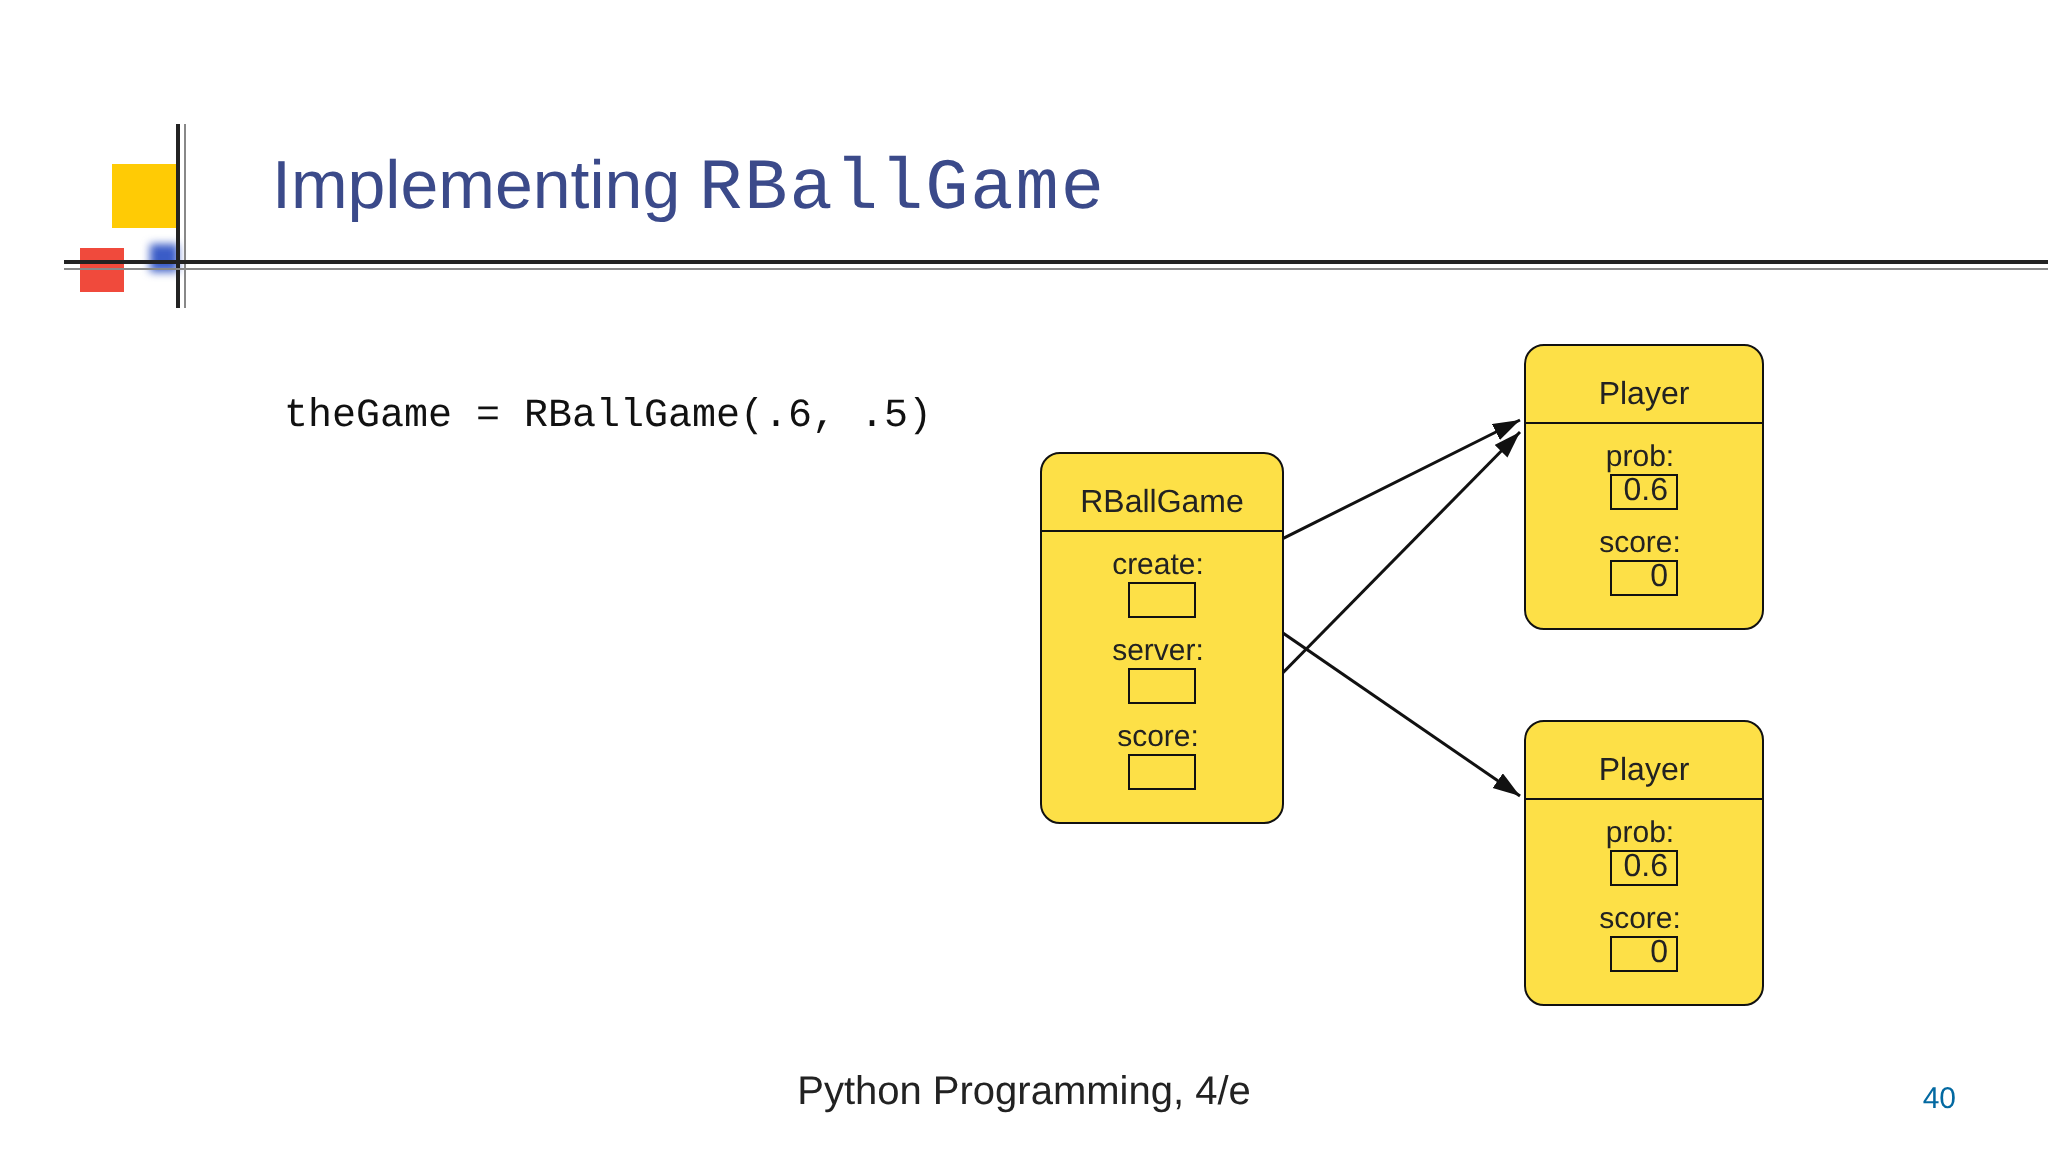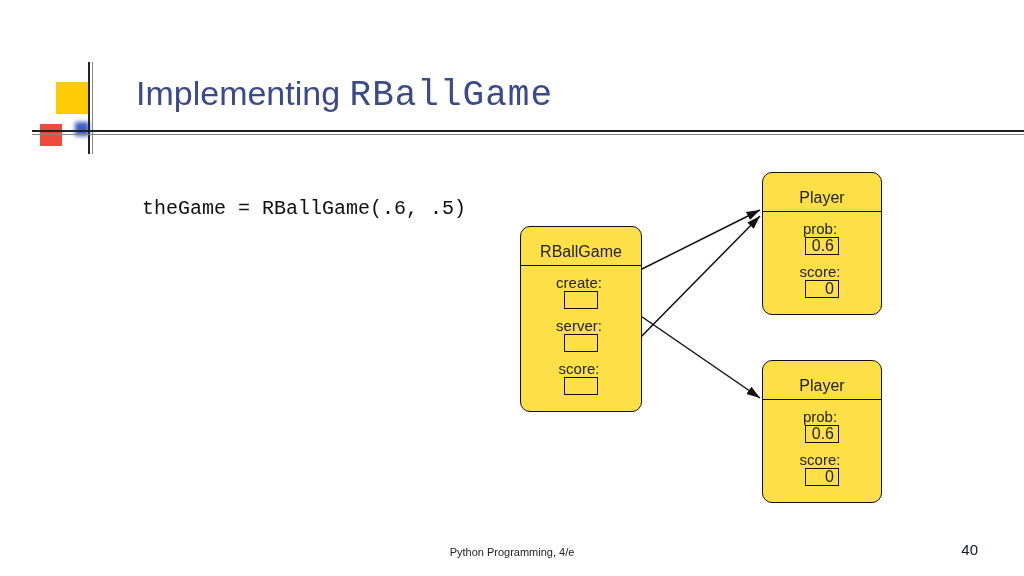--- a/index.html
+++ b/index.html
@@ -161,29 +161,29 @@
     width: 470px; height: 320px;
     overflow: visible;
   }
 
   .footer {
     position: absolute;
     left: 0; right: 0;
     bottom: 18px;
     text-align: center;
     font-family: Verdana, sans-serif;
-    font-size: 11px;
+    font-size: 20px;
     color: #222;
   }
   .page-num {
     position: absolute;
     right: 46px;
     bottom: 18px;
     font-size: 15px;
-    color: #0f172a;
+    color: #0369a1;
   }
 </style>
 </head>
 <body>
 
 <div class="deco">
   <div class="yellow"></div>
   <div class="red"></div>
   <div class="blue"></div>
   <div class="cross-v"></div>

